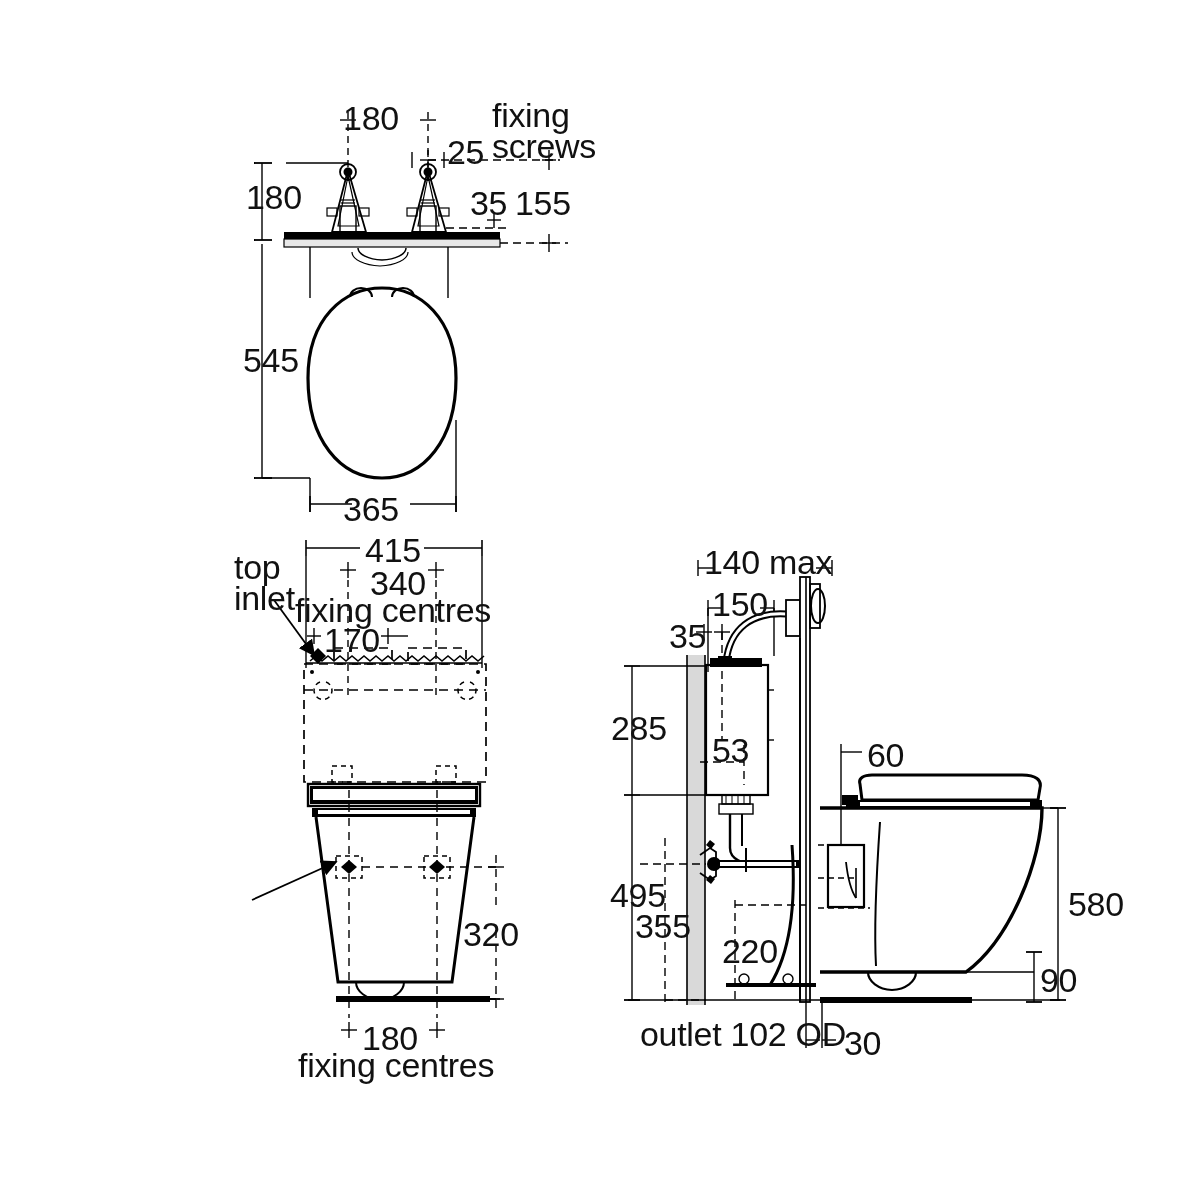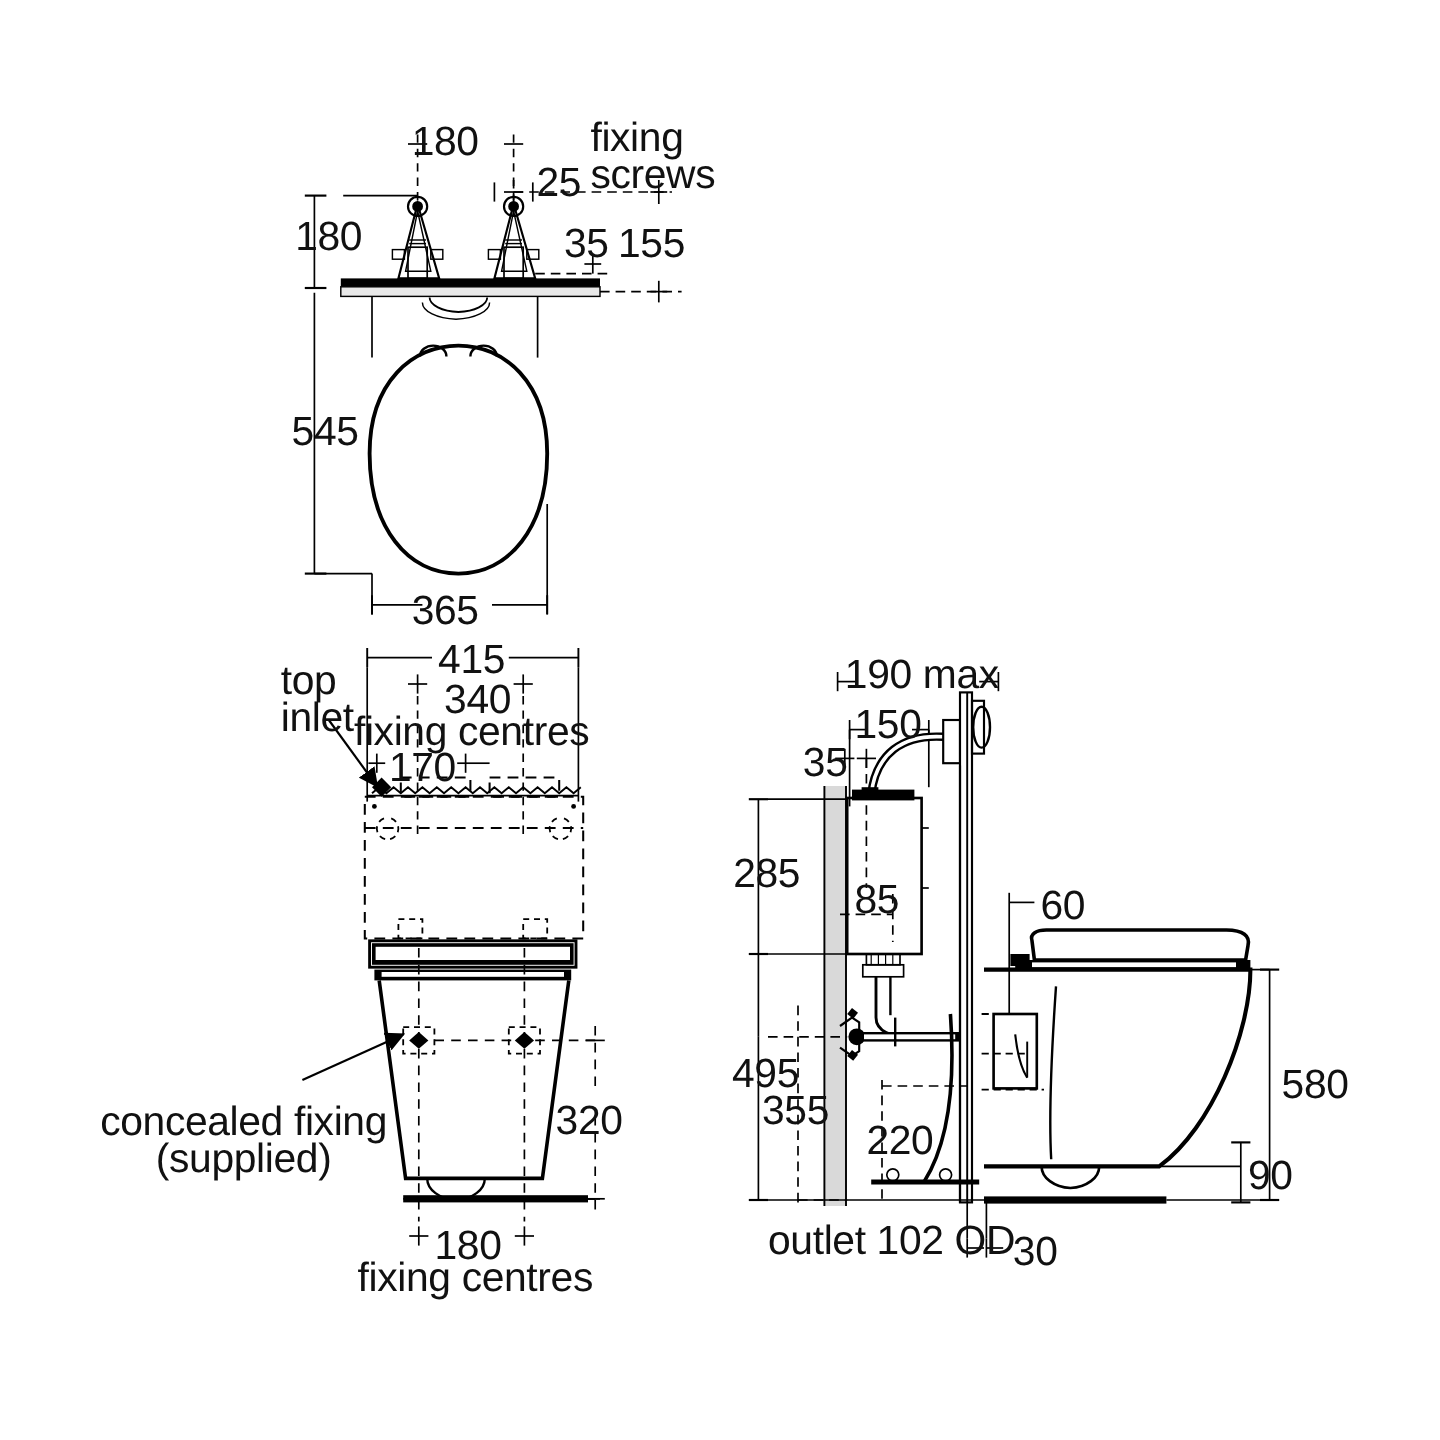--- a/index.html
+++ b/index.html
@@ -395,31 +395,29 @@
   <div class="lbl" style="left:515px;top:188px;">155</div>
   <div class="lbl" style="left:243px;top:345px;">545</div>
   <div class="lbl ctr" style="left:331px;top:494px;width:80px;">365</div>
 
   <div class="lbl ctr" style="left:353px;top:535px;width:80px;">415</div>
   <div class="lbl two" style="left:234px;top:552px;">top
 inlet</div>
   <div class="lbl ctr" style="left:358px;top:568px;width:80px;">340</div>
   <div class="lbl ctr" style="left:293px;top:595px;width:200px;">fixing centres</div>
   <div class="lbl ctr" style="left:312px;top:625px;width:80px;">170</div>
-  <div class="lbl ctr two" style="left:73px;top:920px;width:260px;">concealed fixing
-(supplied)</div>
   <div class="lbl" style="left:463px;top:919px;">320</div>
   <div class="lbl ctr" style="left:350px;top:1023px;width:80px;">180</div>
   <div class="lbl" style="left:298px;top:1050px;">fixing centres</div>
 
-  <div class="lbl ctr" style="left:704px;top:547px;width:120px;">190 max</div>
+  <div class="lbl ctr" style="left:704px;top:547px;width:120px;">140 max</div>
   <div class="lbl ctr" style="left:700px;top:589px;width:80px;">150</div>
   <div class="lbl" style="left:669px;top:621px;">35</div>
   <div class="lbl" style="left:611px;top:713px;">285</div>
-  <div class="lbl" style="left:712px;top:735px;">85</div>
+  <div class="lbl" style="left:712px;top:735px;">53</div>
   <div class="lbl" style="left:867px;top:740px;">60</div>
   <div class="lbl" style="left:610px;top:880px;">495</div>
   <div class="lbl" style="left:1068px;top:889px;">580</div>
   <div class="lbl" style="left:635px;top:911px;">355</div>
   <div class="lbl" style="left:722px;top:936px;">220</div>
   <div class="lbl" style="left:1040px;top:965px;">90</div>
   <div class="lbl" style="left:616px;top:1019px;margin-left:24px;">outlet 102 OD</div>
   <div class="lbl" style="left:844px;top:1028px;">30</div>
 
 </div>

